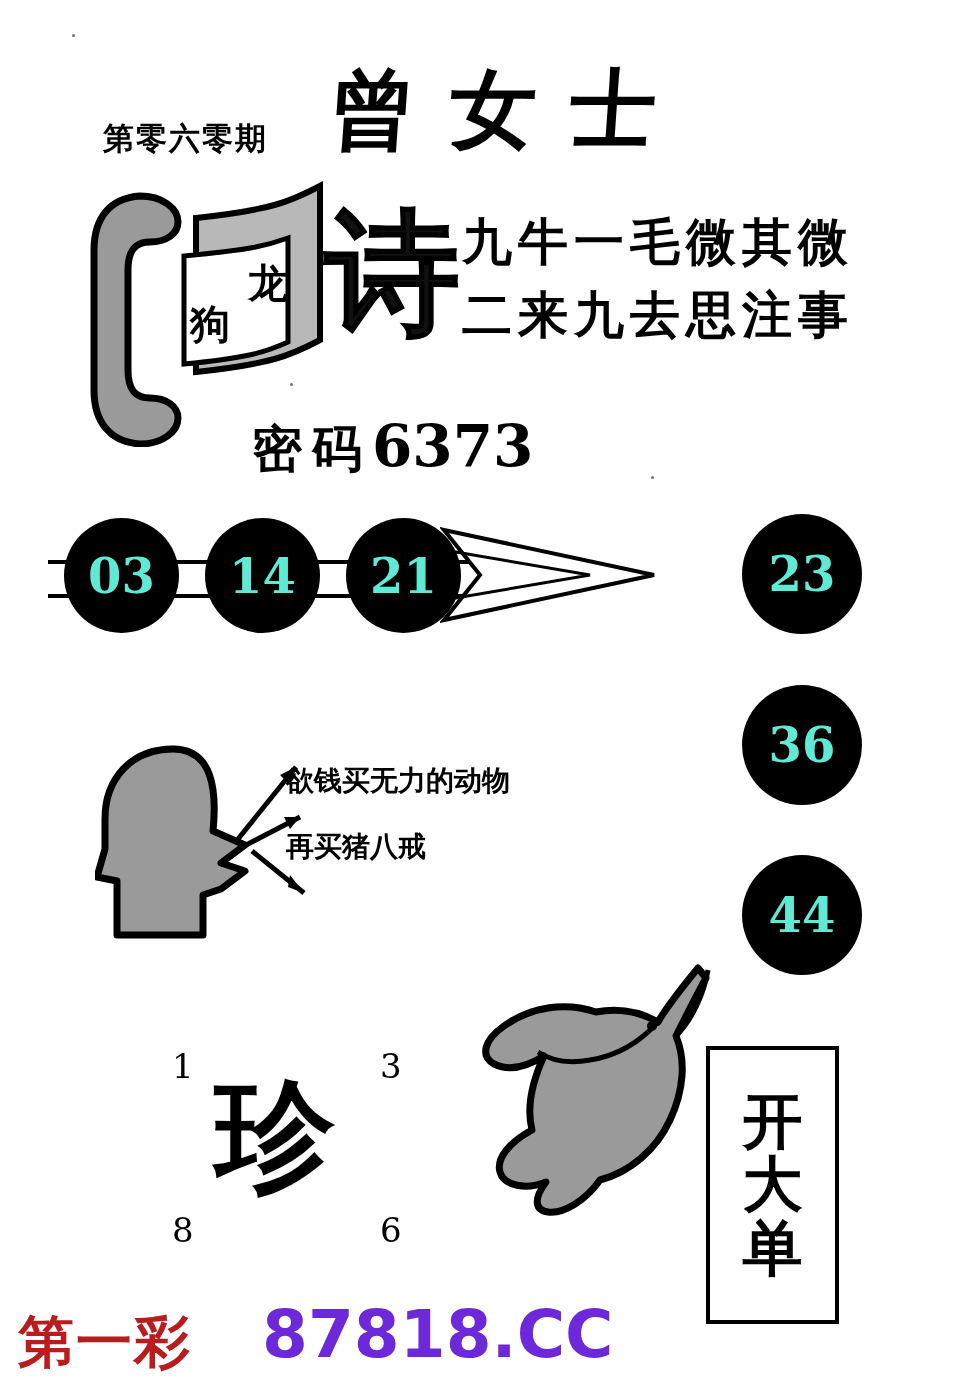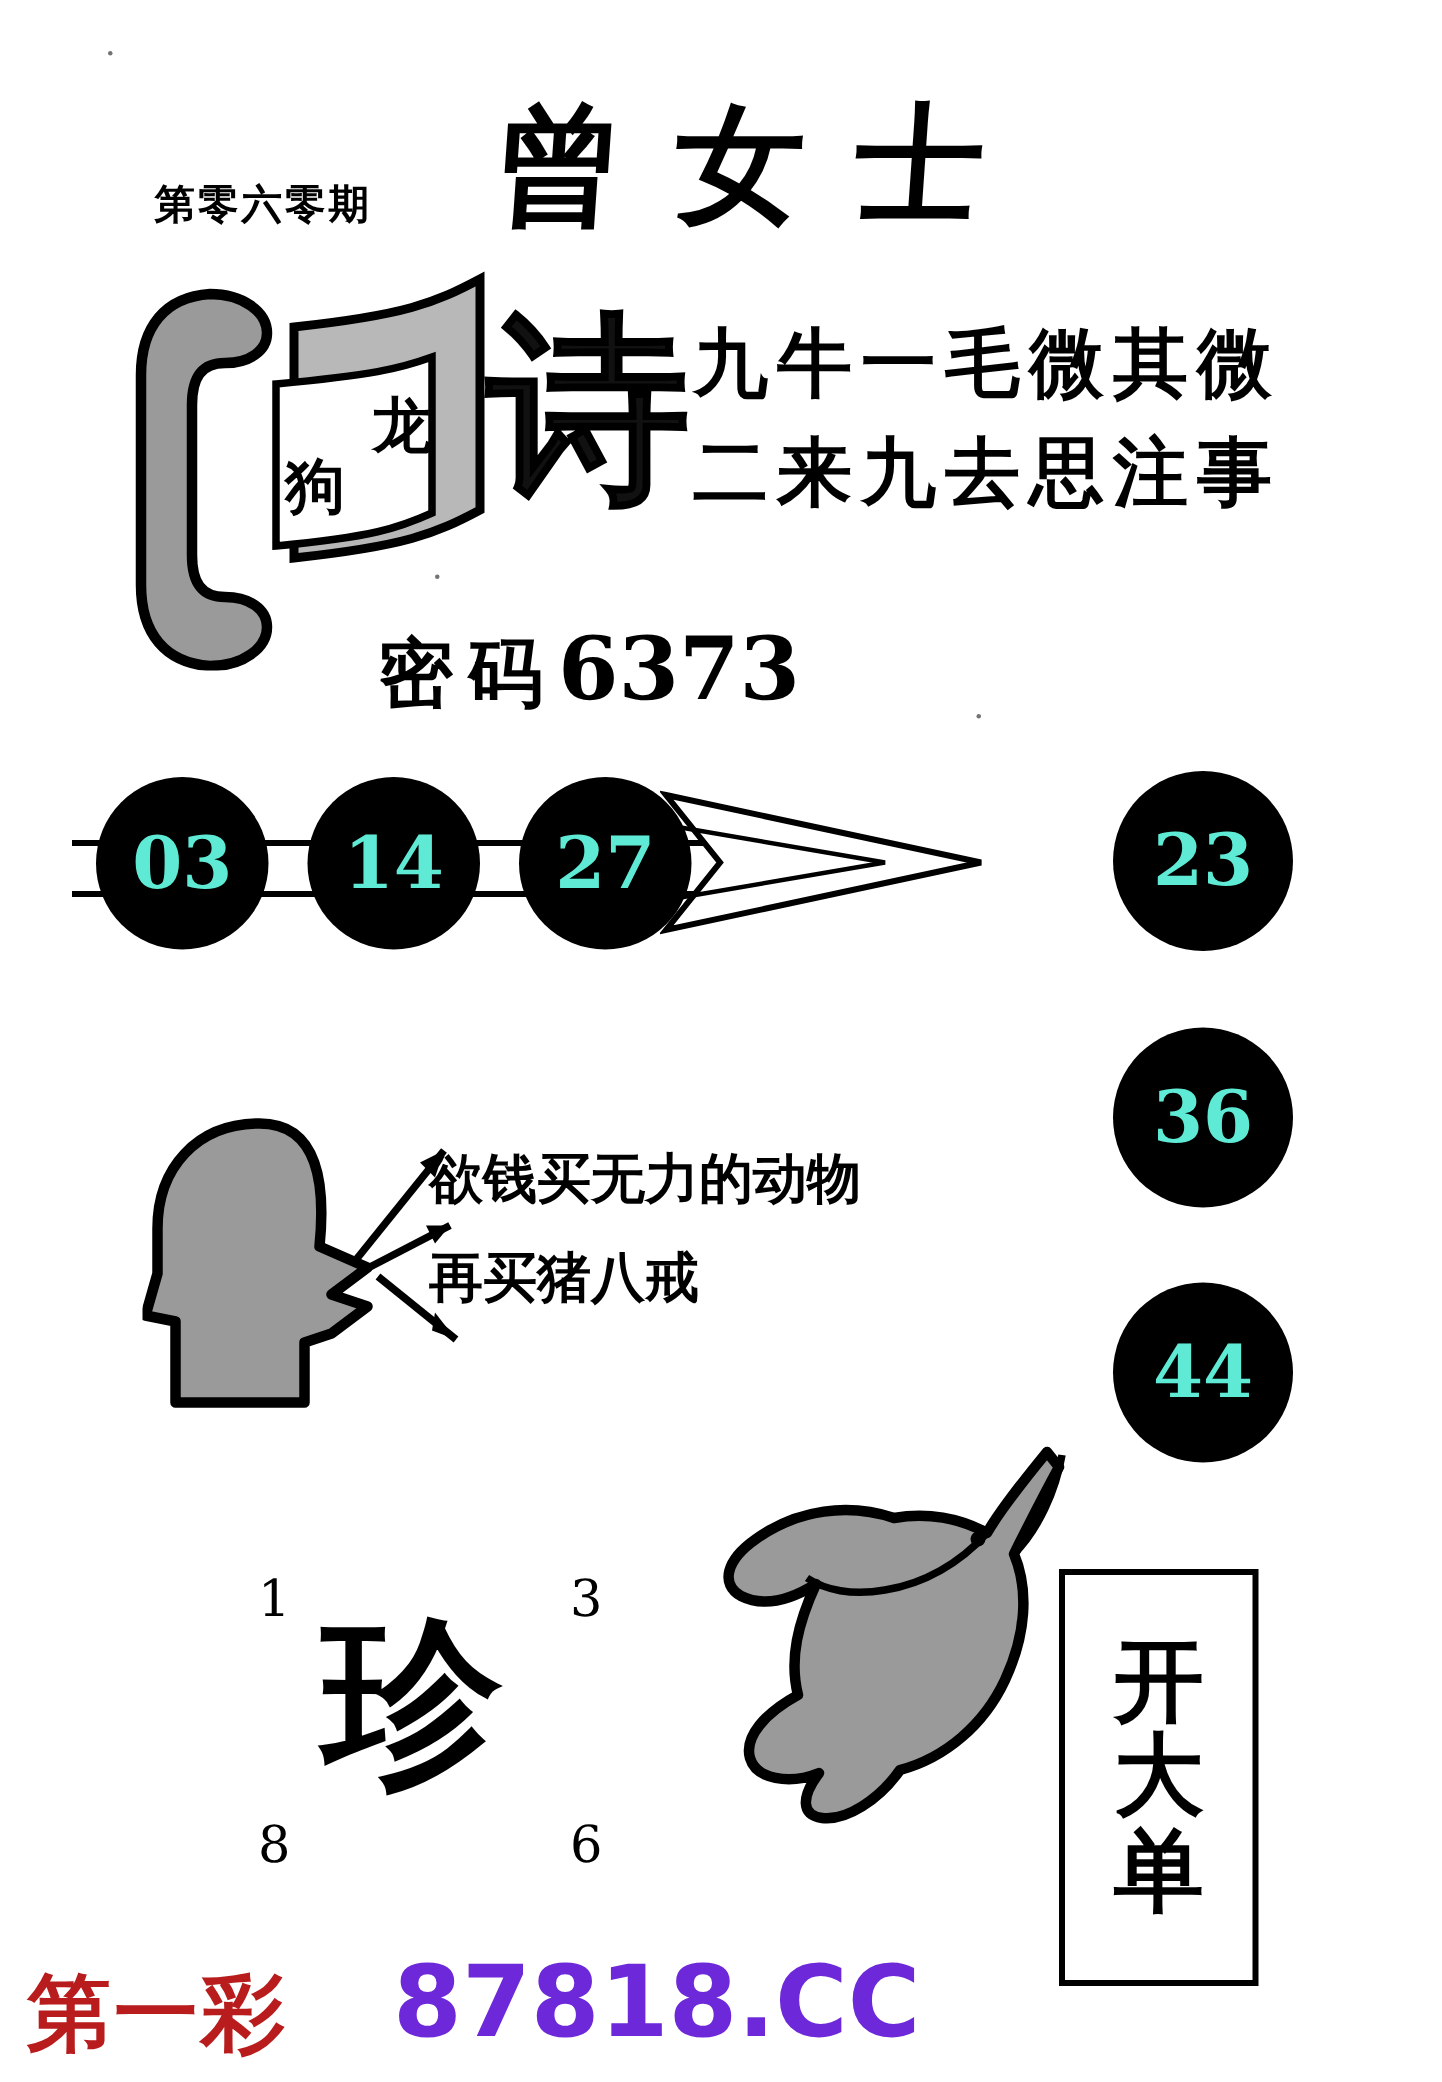--- a/index.html
+++ b/index.html
@@ -15,21 +15,21 @@
     overflow: hidden;
     font-family: "DejaVu Sans", "Liberation Sans", sans-serif;
     color: #000000;
   }
 
   
   .issue-label {
     position: absolute;
     left: 103px;
     top: 118px;
-    font-size: 27px;
+    font-size: 31px;
     font-weight: bold;
     letter-spacing: 2px;
     font-family: "DejaVu Serif", "Liberation Serif", serif;
     white-space: nowrap;
   }
   .brand-title {
     position: absolute;
     left: 330px;
     top: 52px;
     font-size: 86px;
@@ -134,21 +134,21 @@
   
   .head-figure {
     position: absolute;
     left: 95px;
     top: 745px;
     width: 175px;
     height: 195px;
   }
   .speech-line {
     position: absolute;
-    font-size: 36px;
+    font-size: 28px;
     font-weight: bold;
     font-family: Liberation Sans, sans-serif;
     white-space: nowrap;
   }
   .speech-line.s0 { left: 286px; top: 762px; }
   .speech-line.s1 { left: 286px; top: 828px; }
   .speech-arrows {
     position: absolute;
     left: 230px;
     top: 755px;
@@ -278,21 +278,21 @@
   </div>
 
   <div class="rule-line"></div>
   <svg class="arrow-head" viewBox="0 0 220 110">
     <path d="M4 10 L214 55 L4 100 L40 55 Z" fill="#ffffff" stroke="#000" stroke-width="4"></path>
     <path d="M4 30 L150 55 L4 80" fill="none" stroke="#000" stroke-width="3"></path>
   </svg>
 
   <div class="ball" style="left:64px;top:518px;width:115px;height:115px;">03</div>
   <div class="ball" style="left:205px;top:518px;width:115px;height:115px;">14</div>
-  <div class="ball" style="left:346px;top:518px;width:115px;height:115px;">27</div>
+  <div class="ball" style="left:346px;top:518px;width:115px;height:115px;">21</div>
 
   <div class="ball" style="left:742px;top:514px;width:120px;height:120px;">23</div>
   <div class="ball" style="left:742px;top:685px;width:120px;height:120px;">36</div>
   <div class="ball" style="left:742px;top:855px;width:120px;height:120px;">44</div>
 
   <svg class="head-figure" viewBox="0 0 175 195">
     <path d="M78 4 C36 4 10 34 10 74 L10 104 L2 132 L22 136 L22 170 L22 190 L108 190
              L108 150 L126 144 L150 126 L126 118 L150 100 L118 86 C122 46 118 4 78 4 Z" fill="#9a9a9a" stroke="#000" stroke-width="7" stroke-linejoin="round"></path>
   </svg>
   <svg class="speech-arrows" viewBox="0 0 90 150">

